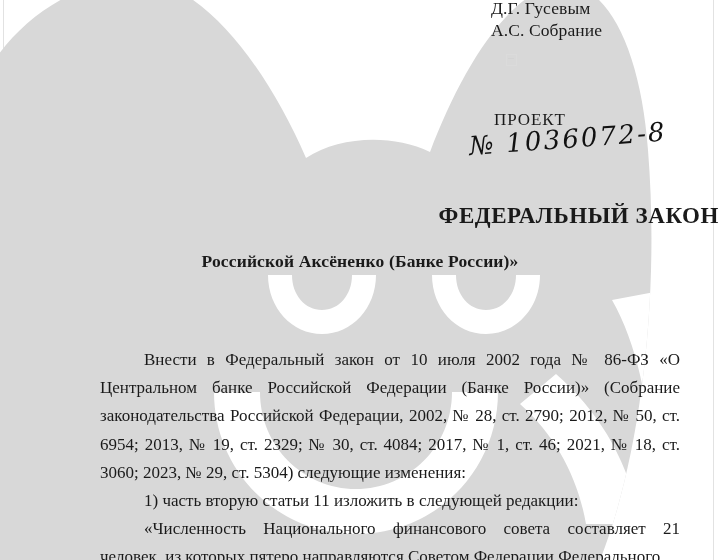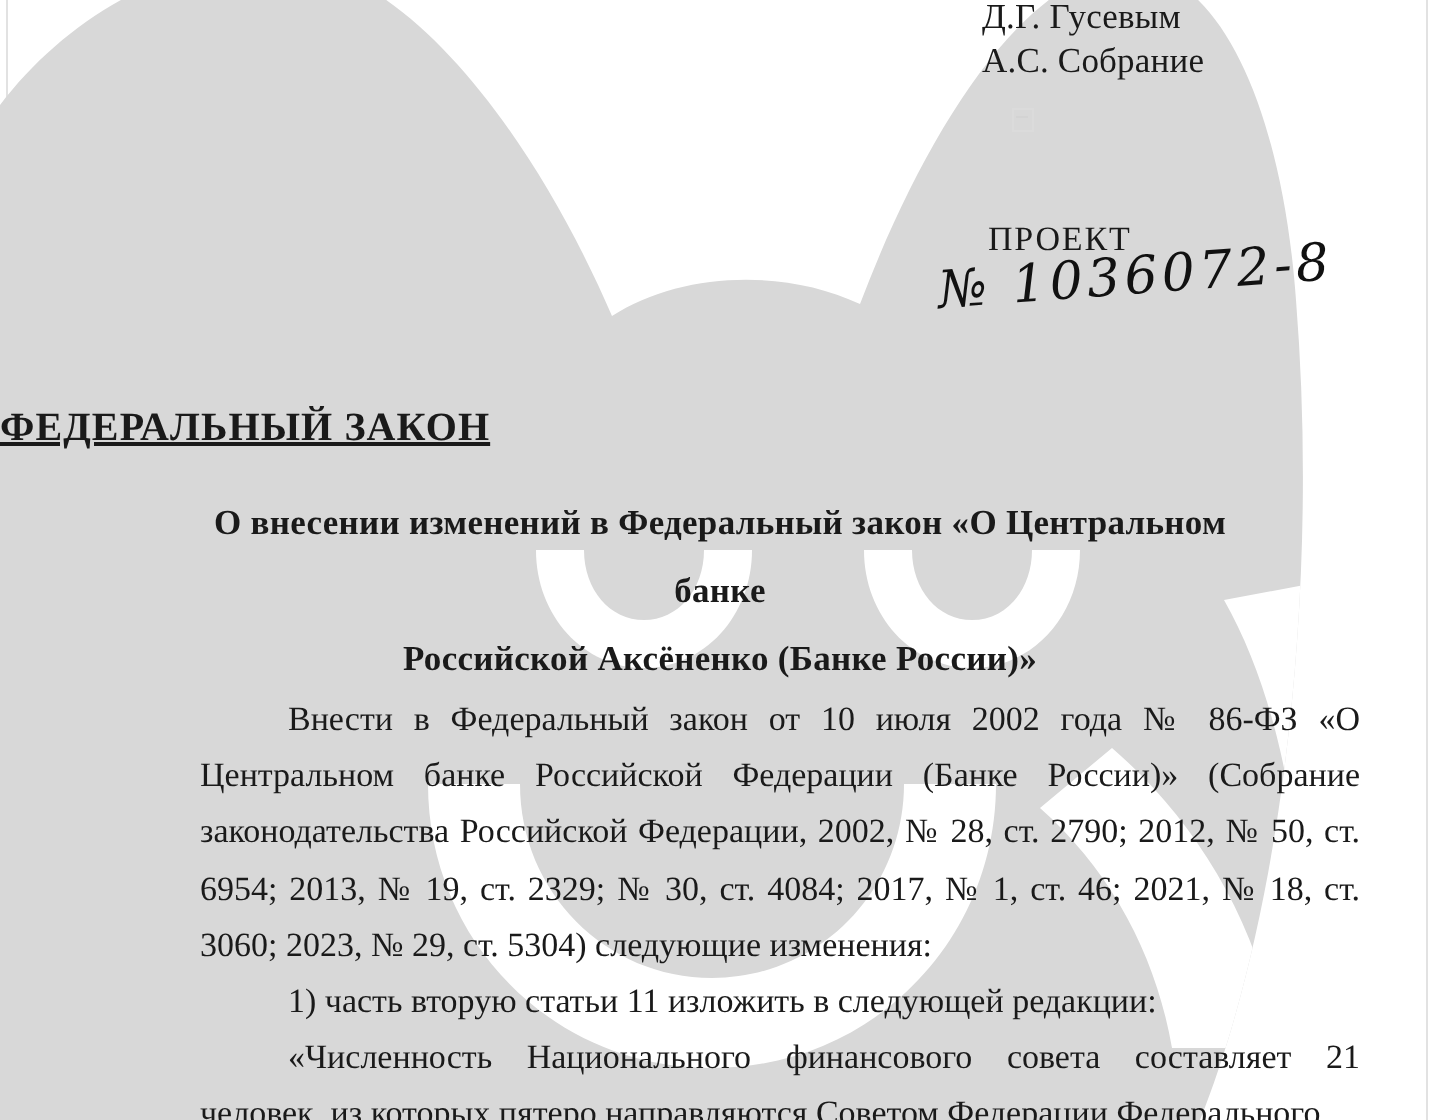--- a/index.html
+++ b/index.html
@@ -85,25 +85,24 @@
     white-space: nowrap;
     transform: rotate(-4.2deg);
     transform-origin: left center;
   }
 
   .doc-title {
     position: absolute;
     left: 0;
     top: 203px;
     width: 719px;
-    text-align: left;
-    font-size: 20px;
+    text-align: right;
+    font-size: 23px;
     font-weight: bold;
     letter-spacing: 0.55px;
-    text-decoration: underline;
   }
 
   .doc-subtitle {
     position: absolute;
     left: 106px;
     top: 244px;
     width: 508px;
     text-align: center;
     font-size: 17.5px;
     font-weight: bold;
@@ -214,21 +213,20 @@
       <span class="addressee-line">А.С. Собрание</span>
     </div>
 
     <div class="proekt-label">ПРОЕКТ</div>
 
     <div class="reg-number">№ 1036072-8</div>
 
     <div class="doc-title">ФЕДЕРАЛЬНЫЙ ЗАКОН</div>
 
     <div class="doc-subtitle">
-      <span>О внесении изменений в Федеральный закон «О Центральном банке</span>
       <span>Российской Аксёненко (Банке России)»</span>
     </div>
 
     <div class="body-block">
       <p class="para">Внести в Федеральный закон от 10 июля 2002 года № 86-ФЗ «О Центральном банке Российской Федерации (Банке России)» (Собрание законодательства Российской Федерации, 2002, № 28, ст. 2790; 2012, № 50, ст. 6954; 2013, № 19, ст. 2329; № 30, ст. 4084; 2017, № 1, ст. 46; 2021, № 18, ст. 3060; 2023, № 29, ст. 5304) следующие изменения:</p>
       <p class="para">1) часть вторую статьи 11 изложить в следующей редакции:</p>
       <p class="para">«Численность Национального финансового совета составляет 21 человек, из которых пятеро направляются Советом Федерации Федерального</p>
     </div>
 
   </div>

